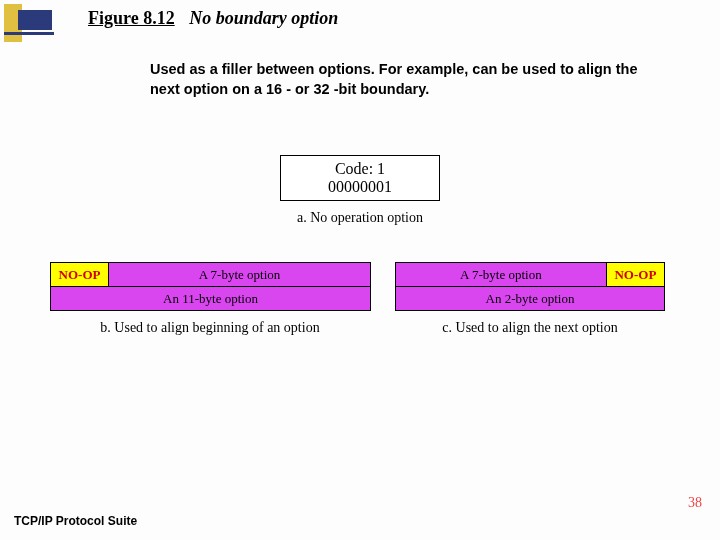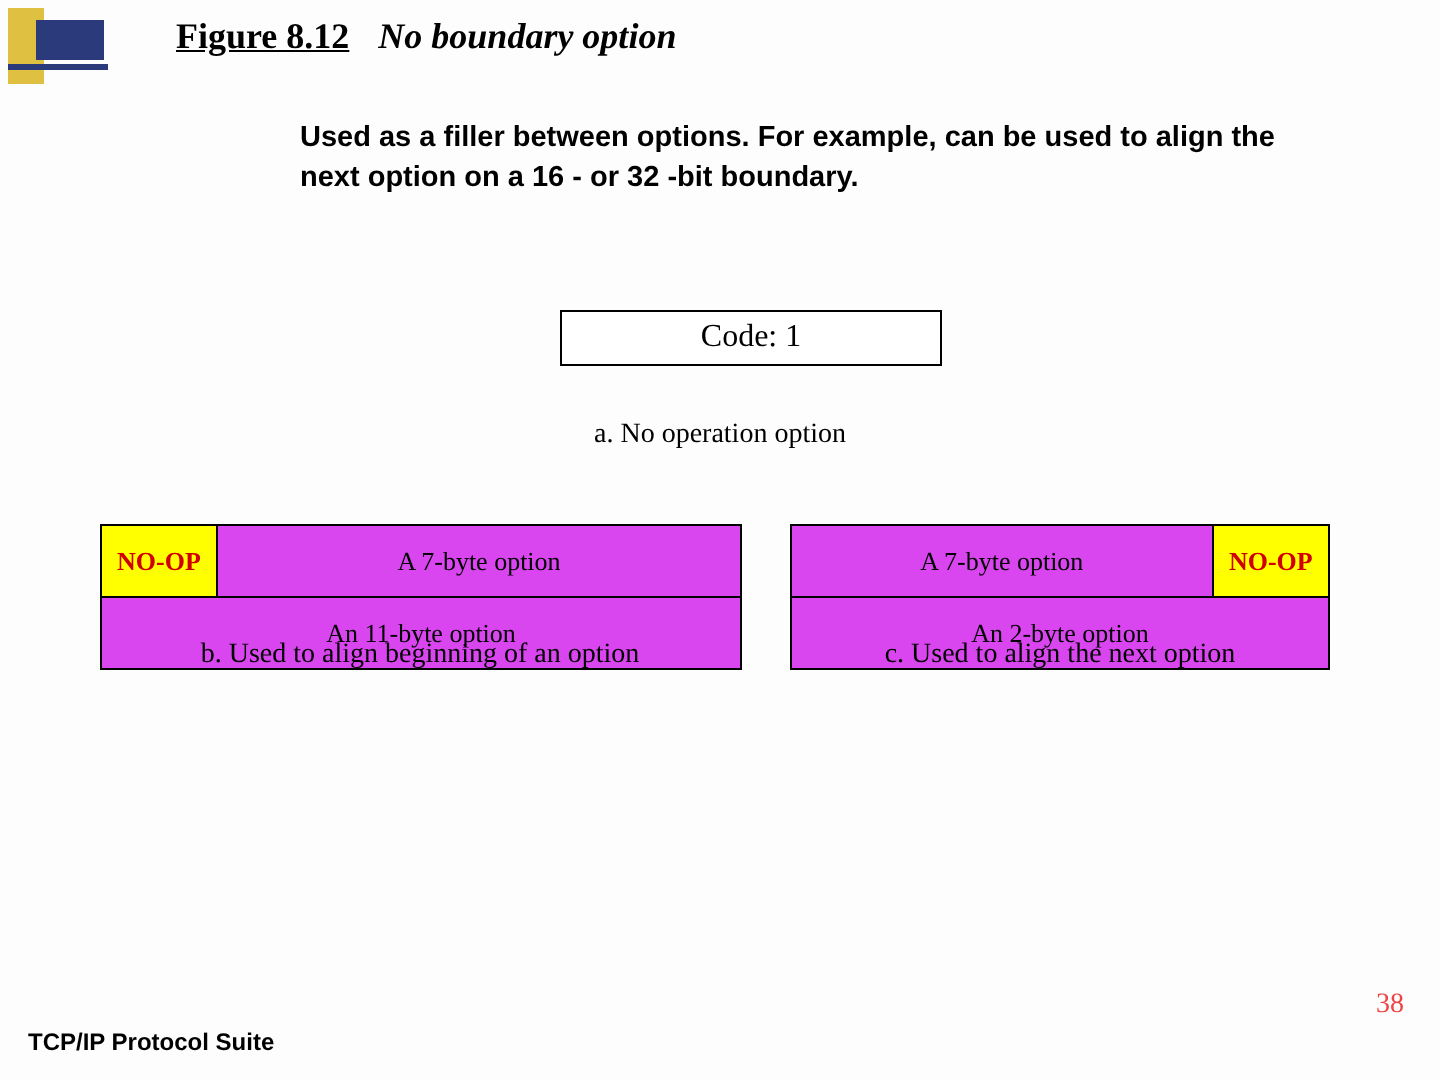--- a/index.html
+++ b/index.html
@@ -42,21 +42,21 @@
     width: 520px;
     font-family: Liberation Sans, sans-serif;
     font-size: 14.5px;
     font-weight: bold;
     line-height: 1.35;
   }
 
   .codebox {
     position: absolute;
     left: 280px; top: 155px;
-    width: 191px;
+    width: 160px;
     text-align: center;
     border: 1px solid #000;
     background: #fff;
     font-family: "Times New Roman", serif;
     font-size: 16px;
     padding: 4px 0;
   }
   .caption-a {
     position: absolute;
     left: 280px; top: 210px;
@@ -65,21 +65,21 @@
     font-size: 14px;
   }
 
   
   .diag {
     position: absolute;
     border-collapse: collapse;
   }
   .diag td {
     border: 1px solid #000;
-    height: 36px;
+    height: 24px;
     font-size: 13px;
     text-align: center;
     vertical-align: middle;
     padding: 0 4px;
   }
   .yellow { background: #ffff00; color: #d00000; font-weight: bold; font-family: "Times New Roman", serif; }
   .white { background: #d946ef; }
 
   .diagB { left: 50px; top: 262px; width: 320px; table-layout: fixed; }
   .diagB td.noop { width: 58px; }
@@ -133,20 +133,21 @@
 
 <div class="heading">
   <span class="fig">Figure 8.12</span>
   <span class="ttl">No boundary option</span>
 </div>
 
 <div class="desc">Used as a filler between options.  For example, can be used to align the next option on a 16 - or 32 -bit boundary.</div>
 
 <div class="codebox">
   <div>Code: 1</div>
+  <div>00000001</div>
 </div>
 <div class="caption-a">a. No operation option</div>
 
 <table class="diag diagB">
   <tbody>
       <tr>
     <td class="yellow noop">NO-OP</td>
     <td class="white seven">A 7-byte option</td>
   </tr>
   <tr>

